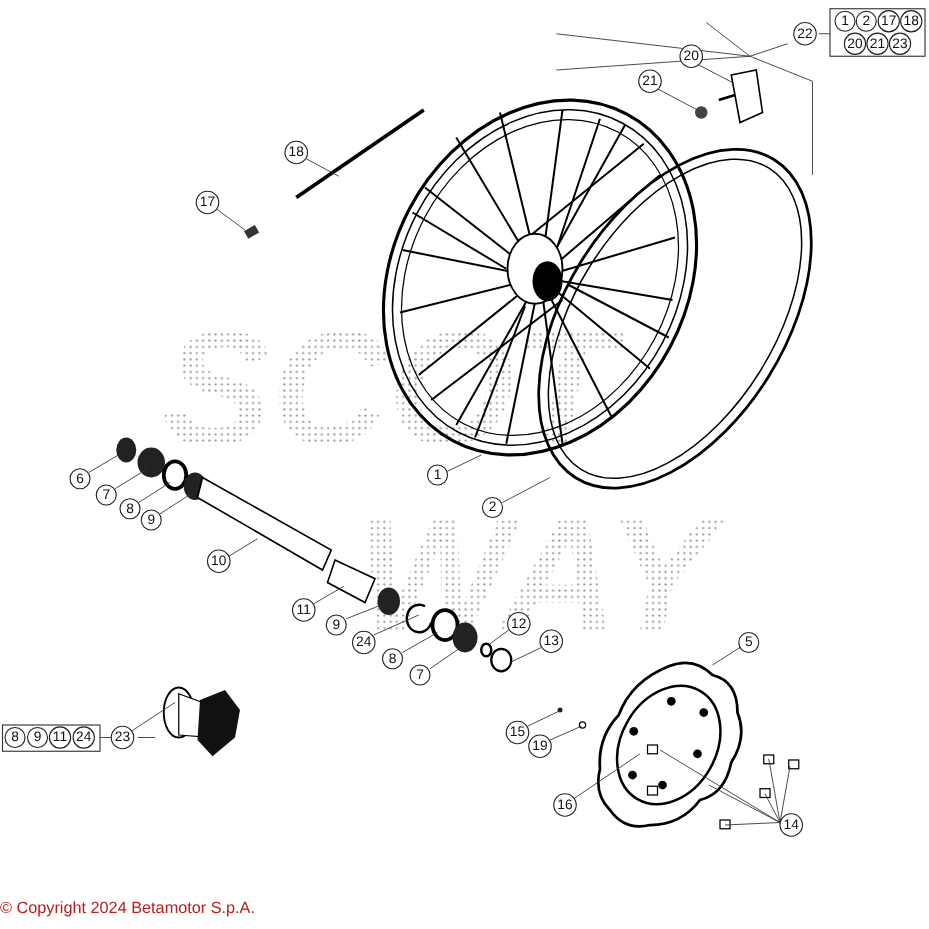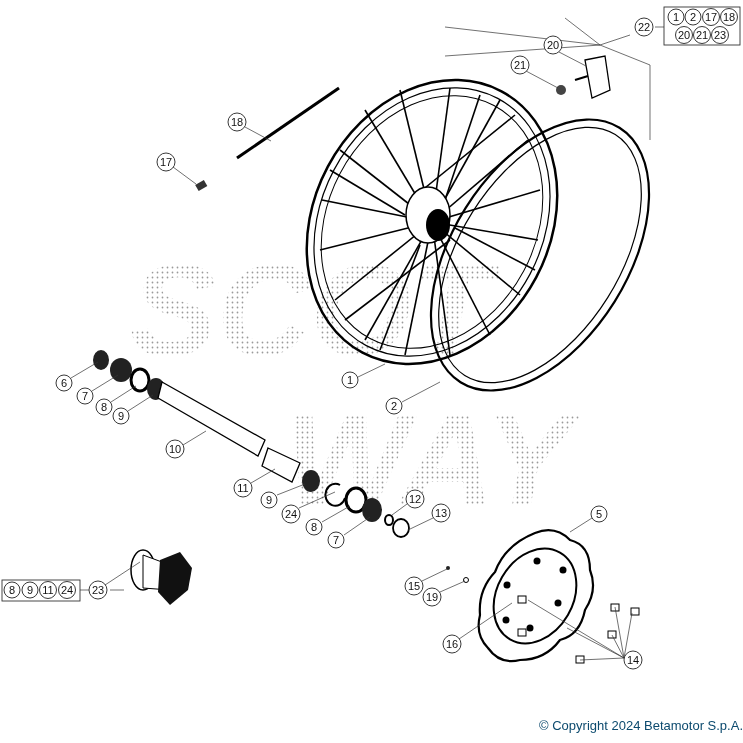--- a/index.html
+++ b/index.html
@@ -4,21 +4,21 @@
   <style>
     html, body { margin: 0; padding: 0; background: #ffffff; }
     body { width: 743px; height: 743px; position: relative; overflow: hidden; font-family: "Liberation Sans", sans-serif; }
     #diagram { position: absolute; left: 0; top: 0; width: 743px; height: 743px; }
     .callout circle { fill: #fff; stroke: #222; stroke-width: 0.9; }
     .callout text { font-family: "Liberation Sans", sans-serif; font-size: 11px; fill: #111; text-anchor: middle; dominant-baseline: central; }
     .leader { stroke: #333; stroke-width: 0.7; fill: none; }
     .part { stroke: #000; fill: none; }
     .watermark text { font-family: "Liberation Sans", sans-serif; font-weight: bold; font-style: italic; fill: url(#dots); }
     .kitbox rect { fill: #fff; stroke: #333; stroke-width: 0.9; }
-    #copyright { position: absolute; left: 0; width: 743px; top: 718px; text-align: right; font-size: 13px; color: #0c4a6e; font-family: "Liberation Sans", sans-serif; }
+    #copyright { position: absolute; left: 0; width: 743px; top: 718px; text-align: left; font-size: 13px; color: #b91c1c; font-family: "Liberation Sans", sans-serif; }
   </style>
 </head>
 <body>
 
 <svg id="diagram" viewBox="0 0 743 743" xmlns="http://www.w3.org/2000/svg">
   <defs>
     <pattern id="dots" width="5" height="5" patternUnits="userSpaceOnUse">
       <circle cx="2.5" cy="2.5" r="0.9" fill="#9a9a9a"></circle>
     </pattern>
   </defs>

